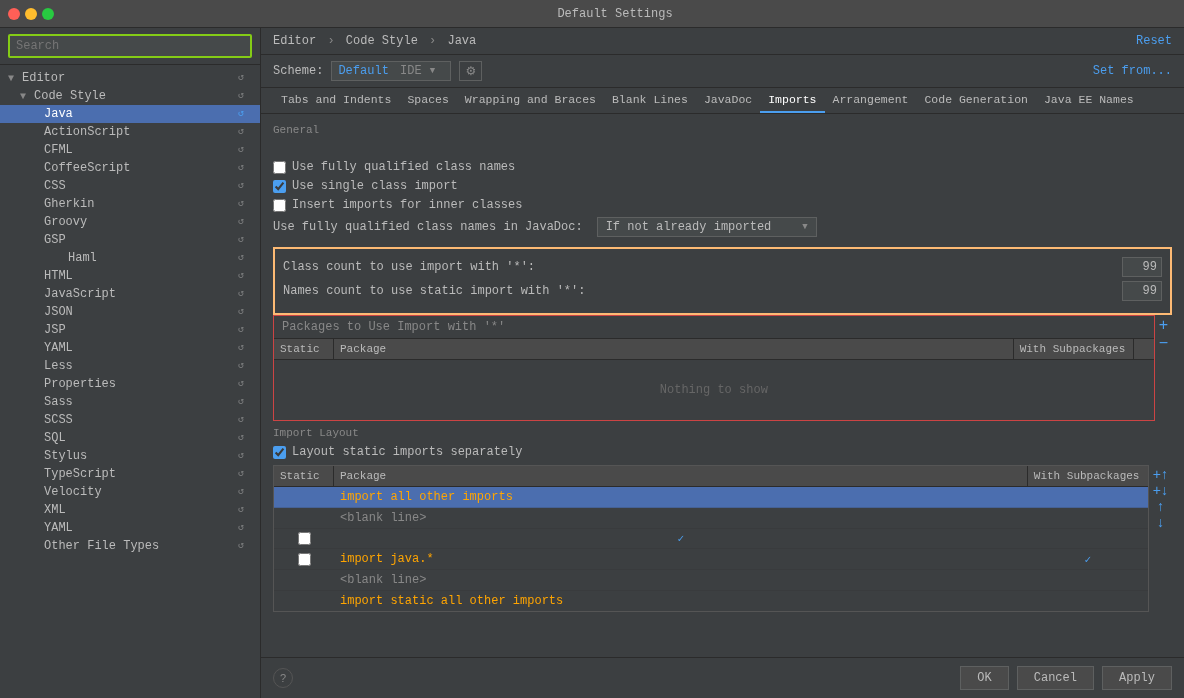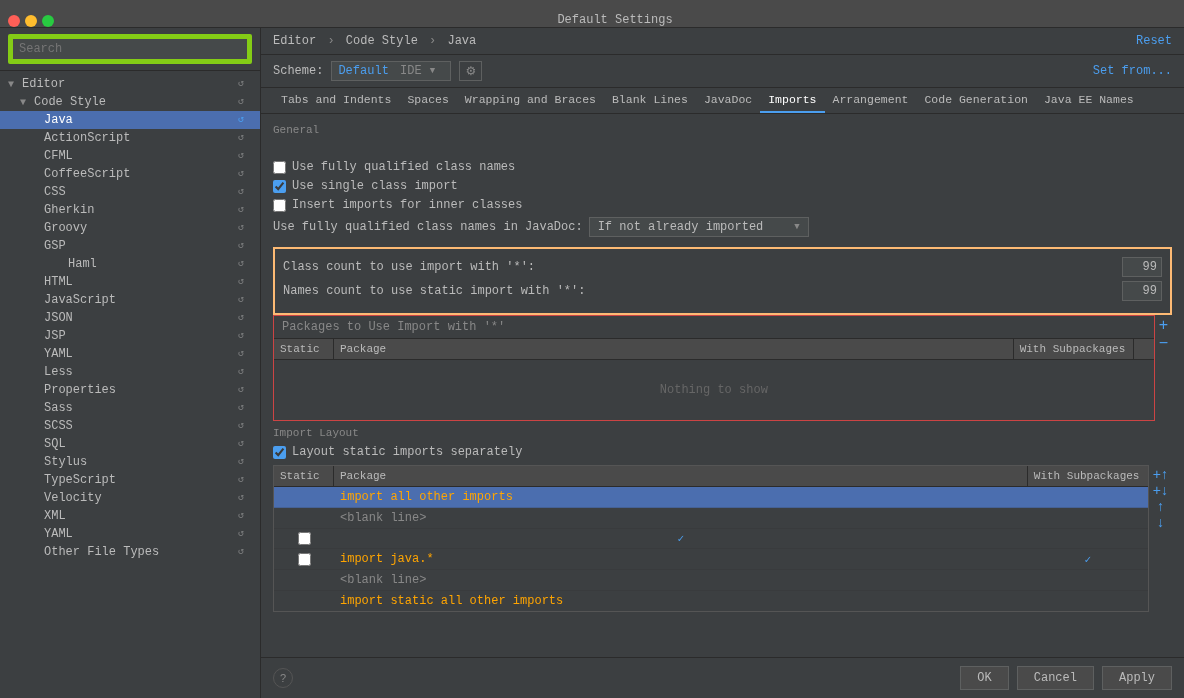--- a/index.html
+++ b/index.html
@@ -10,21 +10,21 @@
       color: #bbbbbb;
       width: 1184px;
       height: 698px;
       overflow: hidden;
     }
 
     .title-bar {
       background: #4a4a4a;
       height: 28px;
       display: flex;
-      align-items: flex-end;
+      align-items: center;
       padding: 0 8px;
       gap: 0;
       border-bottom: 1px solid #2b2b2b;
     }
 
     .title-bar .traffic-lights {
       display: flex;
       gap: 5px;
     }
 
@@ -61,21 +61,21 @@
     }
 
     .search-bar {
       padding: 6px 8px;
       border-bottom: 1px solid #2b2b2b;
     }
 
     .search-bar input {
       width: 100%;
       background: #45494a;
-      border: 5px solid #84cc16;
+      border: 2px solid #84cc16;
       color: #bbbbbb;
       padding: 3px 6px;
       font-size: 12px;
       font-family: 'Courier New', monospace;
       outline: none;
       border-radius: 2px;
     }
 
     .sidebar-tree {
       overflow-y: auto;
@@ -263,21 +263,21 @@
     }
 
     .checkbox-label {
       color: #bbbbbb;
       font-size: 12px;
     }
 
     .qualified-row {
       display: flex;
       align-items: center;
-      gap: 6px;
+      gap: 14px;
       margin-top: 4px;
       margin-bottom: 10px;
     }
 
     .qualified-label {
       color: #bbbbbb;
       font-size: 12px;
     }
 
     .qualified-select {

